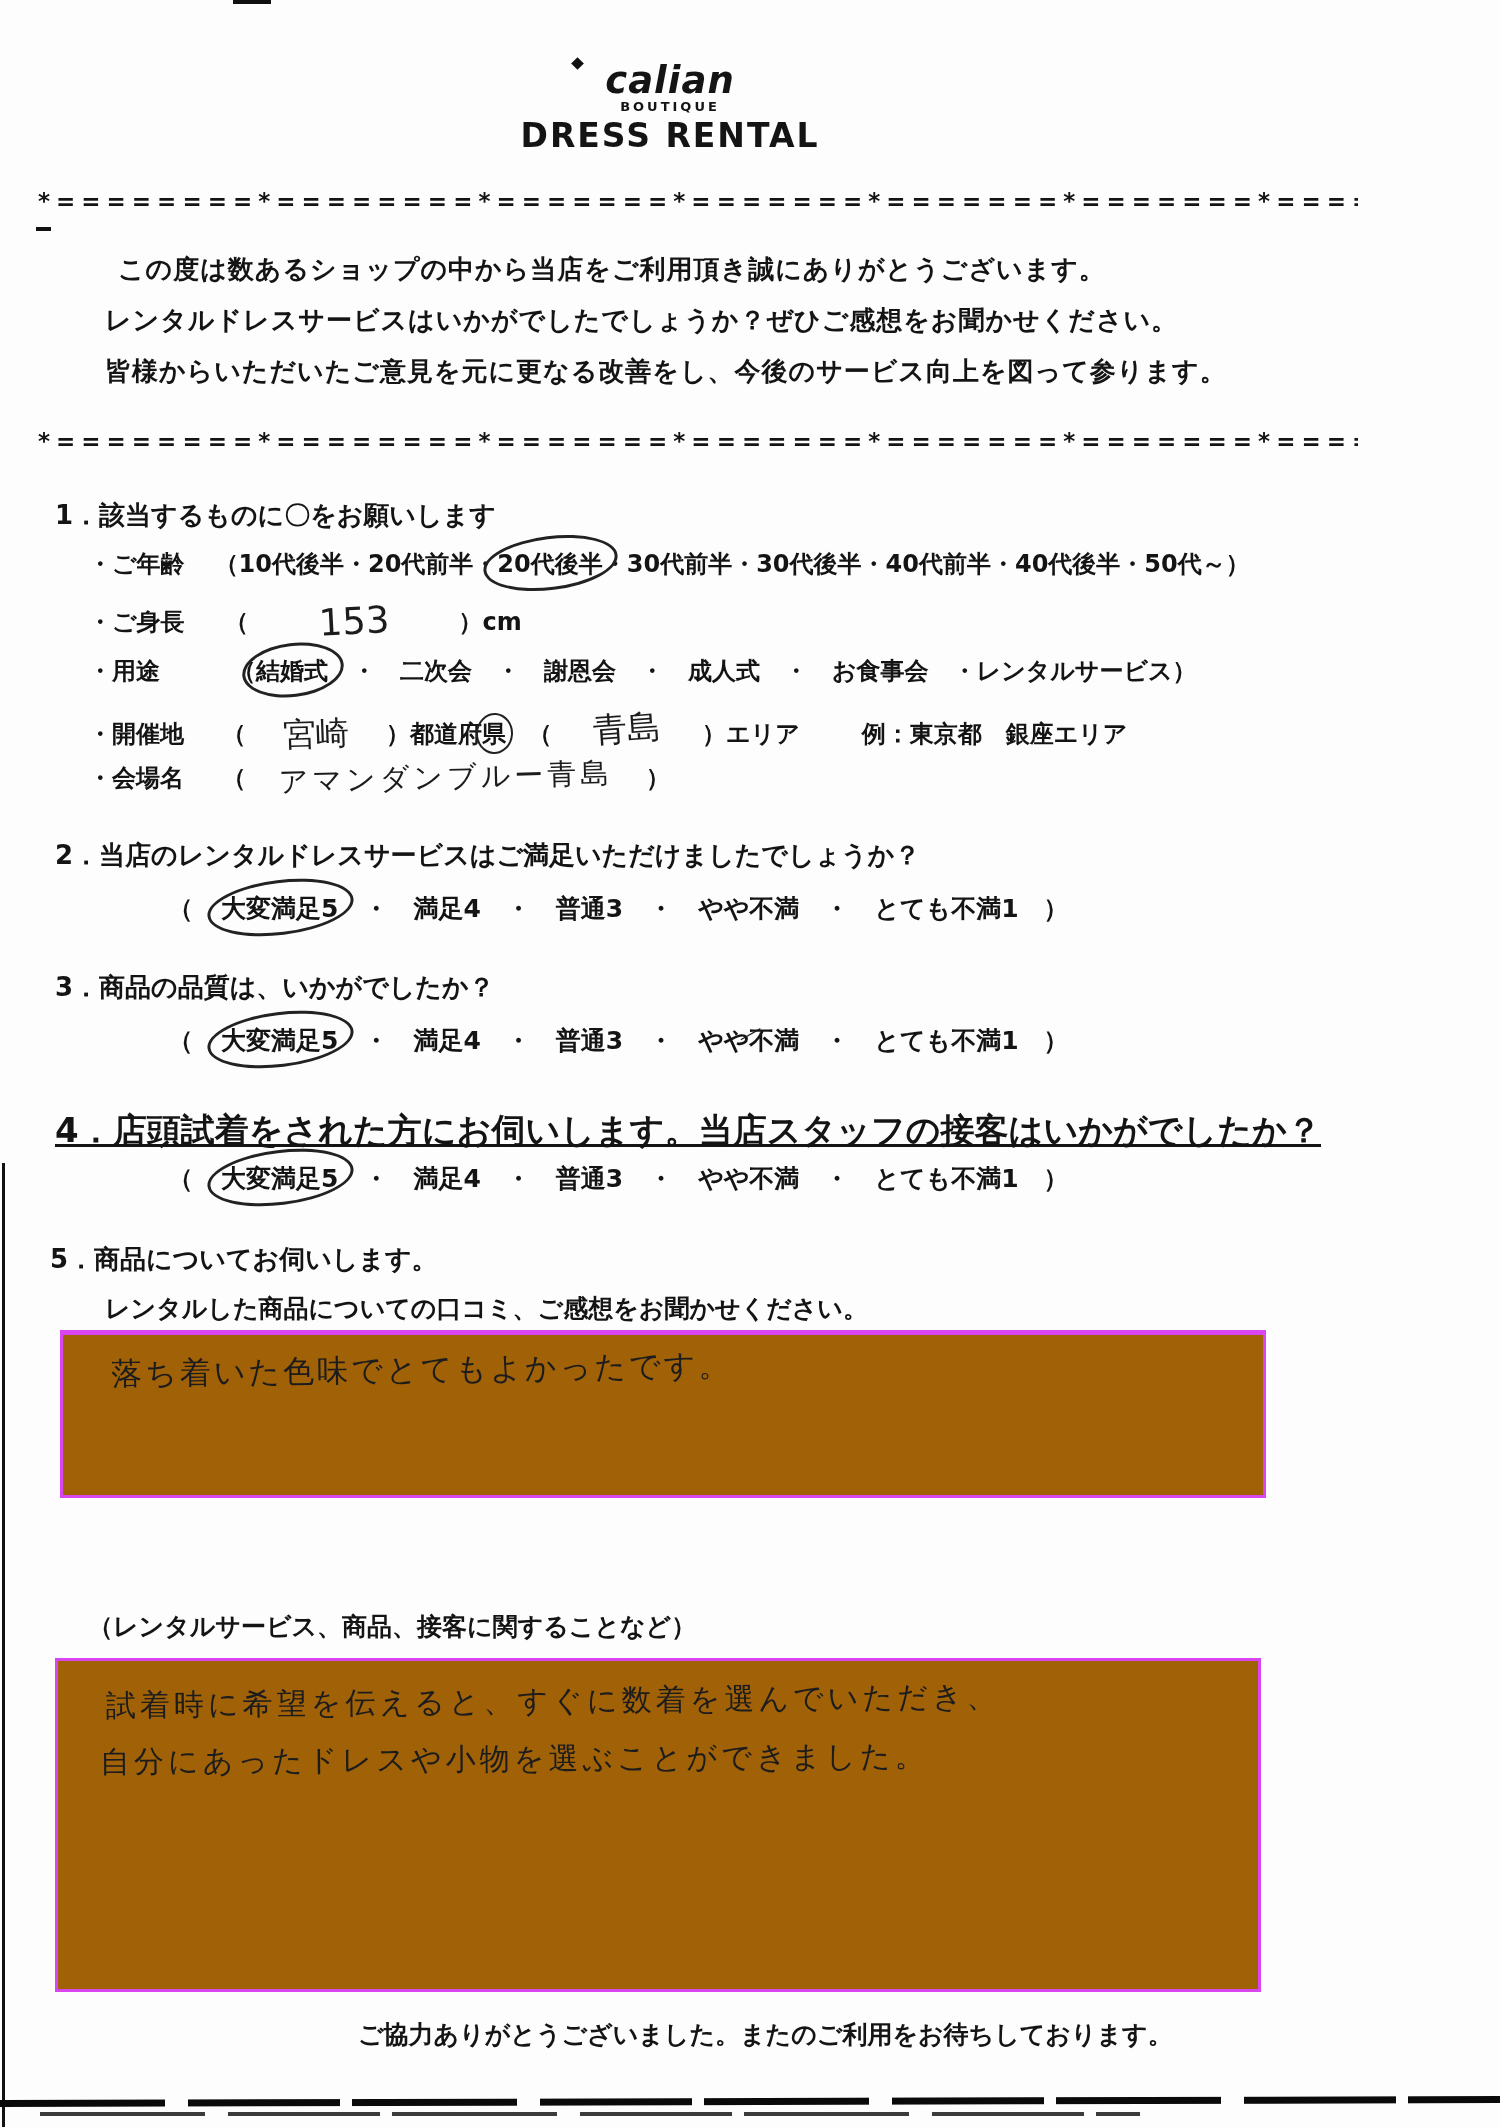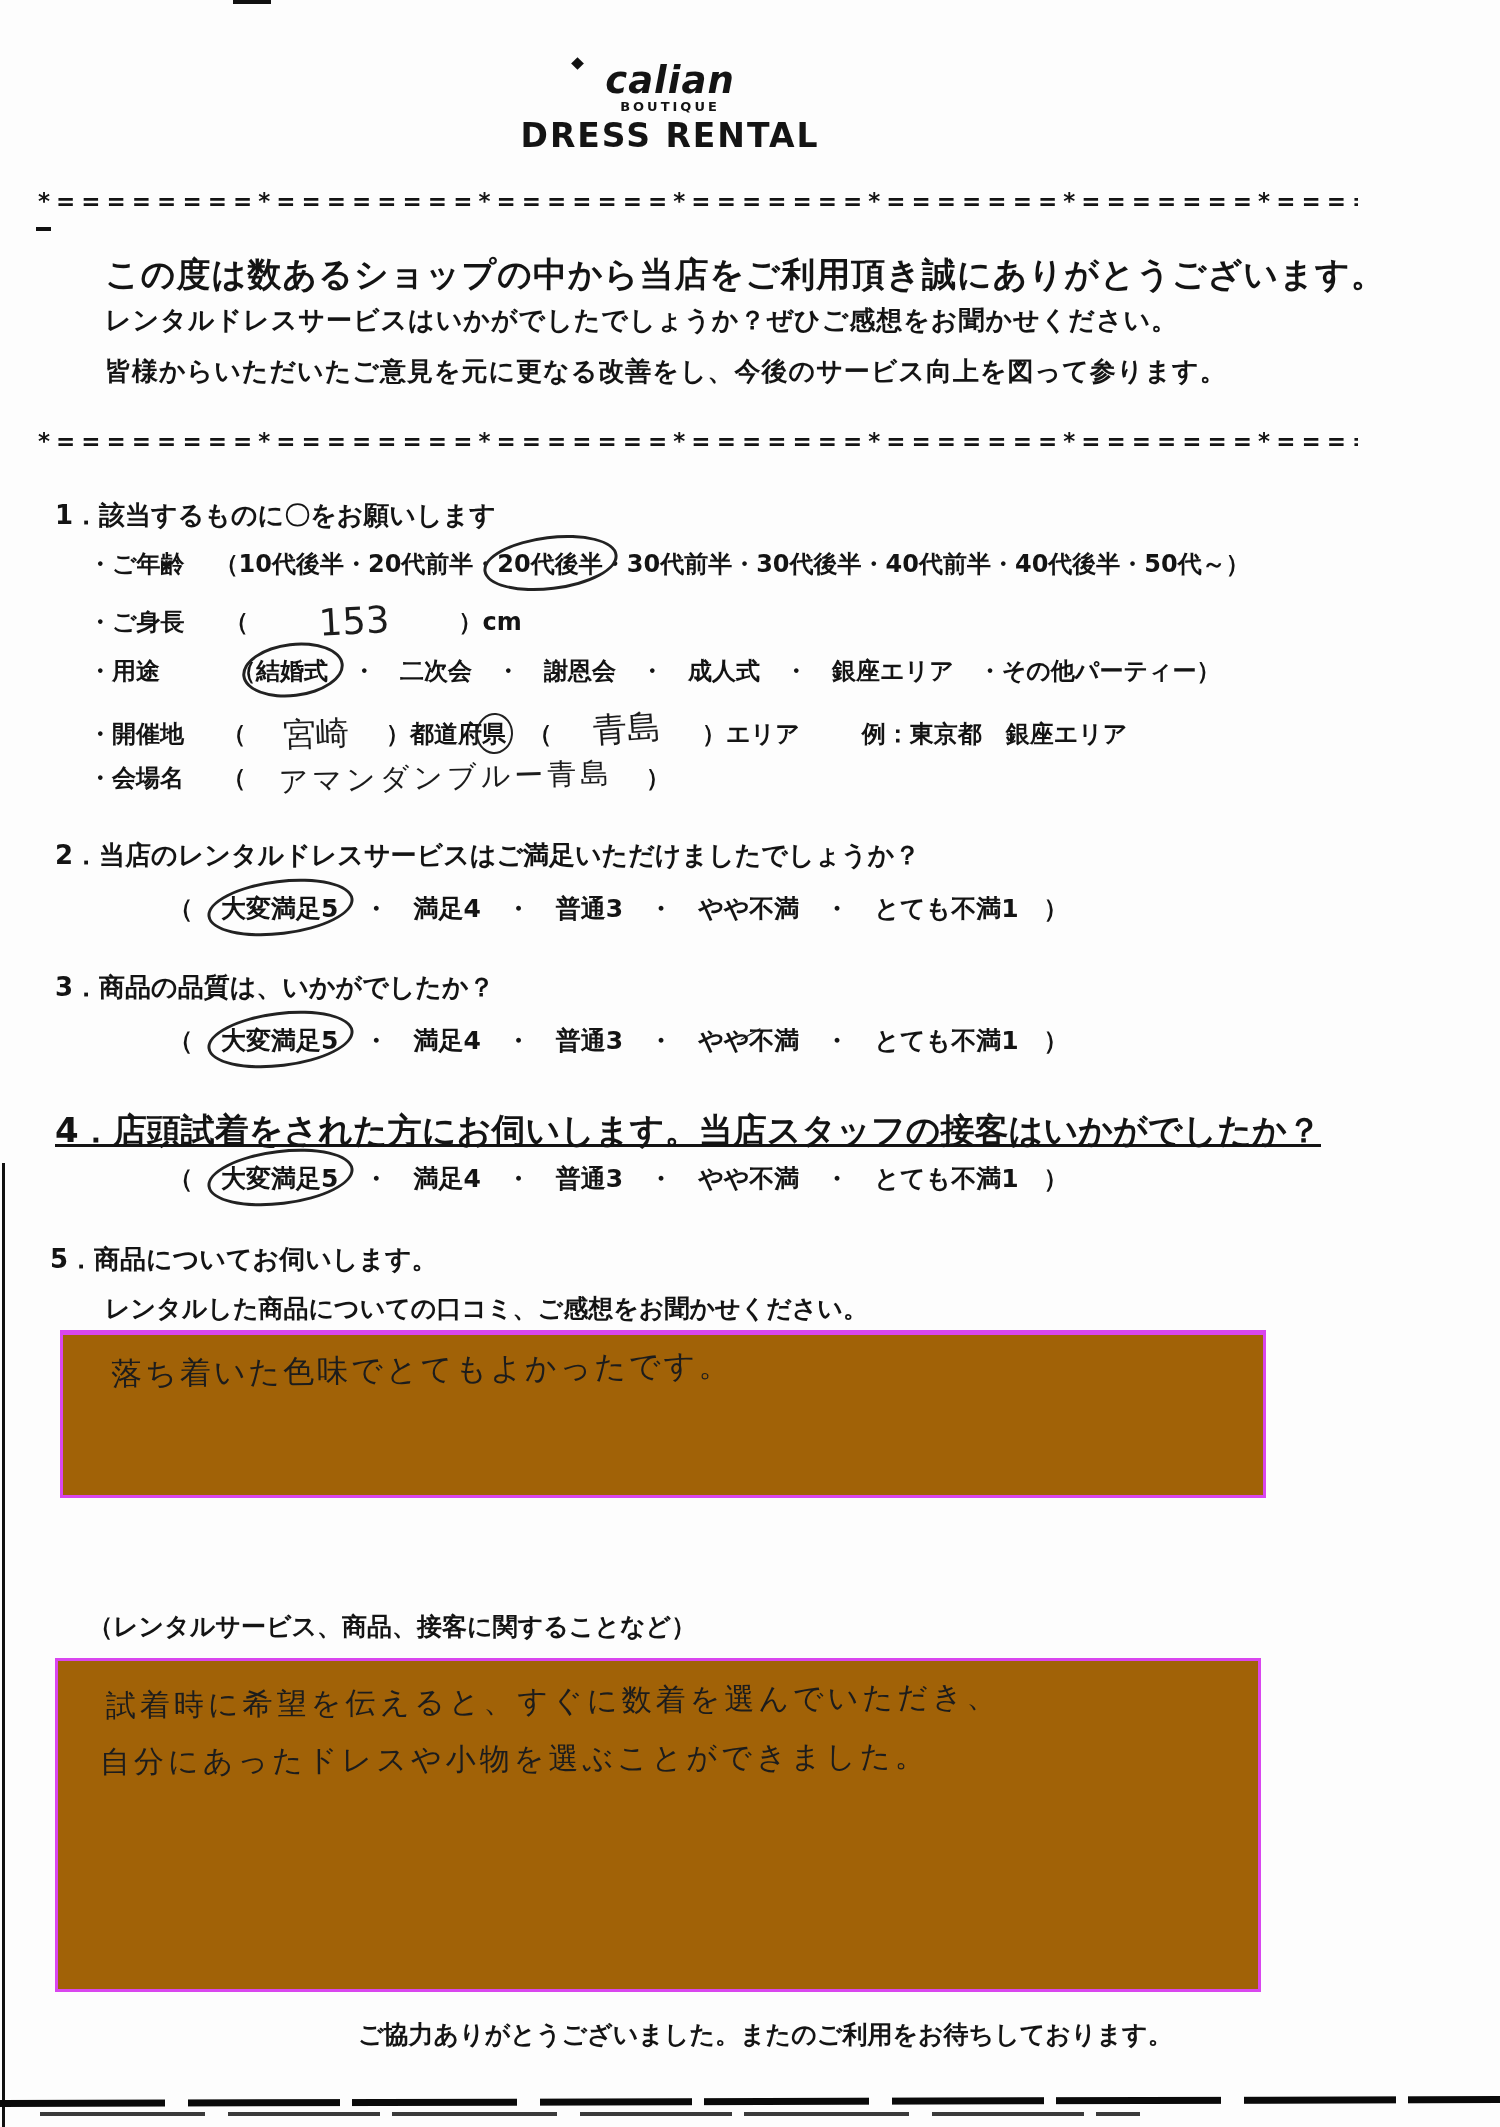--- a/index.html
+++ b/index.html
@@ -45,38 +45,38 @@
   <div class="scanline" style="left:40px;top:2112px;width:1100px;height:4px;opacity:.8;"></div>
 
   <div class="abs center" style="left:420px;top:62px;width:500px;white-space:normal;">
     <div class="print" style="font-size:37px;letter-spacing:1px;line-height:38px;font-style:italic;">calian</div>
     <div class="print" style="font-size:13px;letter-spacing:3px;line-height:14px;">BOUTIQUE</div>
     <div class="print" style="font-size:33px;letter-spacing:2px;line-height:40px;margin-top:2px;">DRESS RENTAL</div>
   </div>
 
   <div class="abs divider" style="left:38px;top:188px;">*========*========*=======*=======*=======*=======*=======*=======*</div>
 
-  <div class="abs print" style="left:105px;top:252px;font-size:34px;letter-spacing:1px;">この度は数あるショップの中から当店をご利用頂き誠にありがとうございます。</div>
+  <div class="abs print" style="left:118px;top:252px;font-size:26px;letter-spacing:1px;">この度は数あるショップの中から当店をご利用頂き誠にありがとうございます。</div>
   <div class="abs print" style="left:105px;top:303px;font-size:26px;letter-spacing:1px;">レンタルドレスサービスはいかがでしたでしょうか？ぜひご感想をお聞かせください。</div>
   <div class="abs print" style="left:105px;top:354px;font-size:26px;letter-spacing:1px;">皆様からいただいたご意見を元に更なる改善をし、今後のサービス向上を図って参ります。</div>
 
   <div class="abs divider" style="left:38px;top:428px;">*========*========*=======*=======*=======*=======*=======*=======*</div>
 
   <div class="abs print" style="left:55px;top:498px;font-size:26px;">1．該当するものに〇をお願いします</div>
 
   <div class="abs print" style="left:88px;top:548px;font-size:24px;">
     <span class="label" style="margin-right:30px;">・ご年齢</span><span>（</span><span>10代後半・20代前半・</span><span class="circled">20代後半</span><span>・30代前半・30代後半・40代前半・40代後半・50代～）</span>
   </div>
 
   <div class="abs print" style="left:88px;top:600px;font-size:24px;">
     <span class="label" style="margin-right:40px;">・ご身長</span><span>（</span><span class="hw" style="display:inline-block;width:210px;text-align:center;font-size:37px;transform:rotate(-3deg);vertical-align:-4px;">153</span><span>）cm</span>
   </div>
 
   <div class="abs print" style="left:88px;top:655px;font-size:24px;">
-    <span class="label" style="margin-right:72px;">・用途</span><span>（</span><span class="circled">結婚式</span><span>　・　二次会　・　謝恩会　・　成人式　・　銀座エリア　・その他パーティー）</span>
+    <span class="label" style="margin-right:72px;">・用途</span><span>（</span><span class="circled">結婚式</span><span>　・　二次会　・　謝恩会　・　成人式　・　お食事会　・レンタルサービス）</span>
   </div>
 
   <div class="abs print" style="left:88px;top:706px;font-size:24px;">
     <span class="label" style="margin-right:38px;">・開催地</span><span>（</span><span class="hw" style="display:inline-block;width:140px;text-align:center;font-size:33px;transform:rotate(-2deg);vertical-align:-3px;">宮崎</span><span>）都道府</span><span class="circled-sm">県</span><span style="margin-left:22px;">（</span><span class="hw" style="display:inline-block;width:150px;text-align:center;font-size:34px;transform:rotate(-4deg);vertical-align:2px;">青島</span><span>）エリア</span><span style="margin-left:62px;">例：東京都　銀座エリア</span>
   </div>
 
   <div class="abs print" style="left:88px;top:758px;font-size:24px;">
     <span class="label" style="margin-right:38px;">・会場名</span><span>（</span><span class="hw" style="display:inline-block;width:400px;text-align:center;font-size:29px;letter-spacing:4px;transform:rotate(-1.5deg);vertical-align:-1px;">アマンダンブルー青島</span><span>）</span>
   </div>
 

